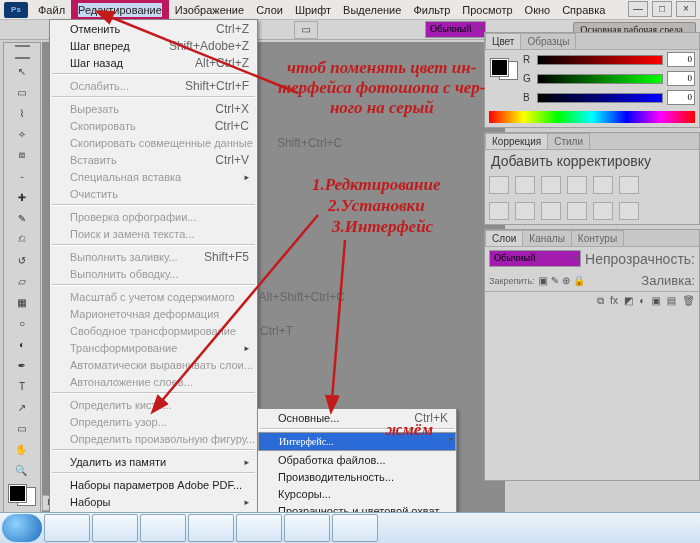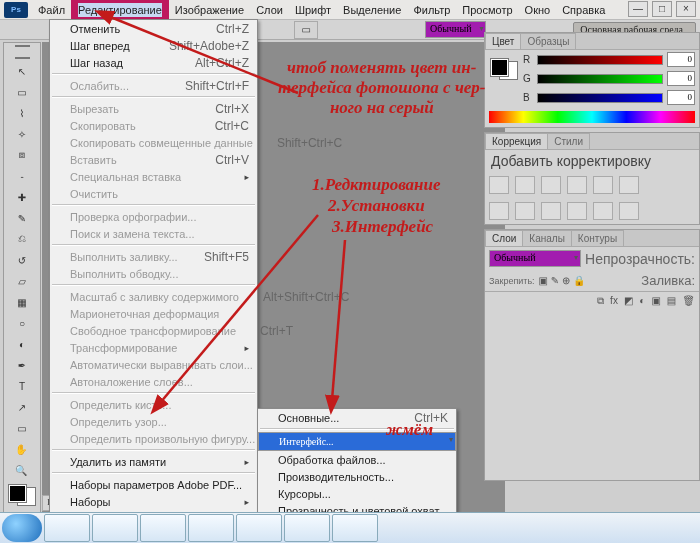--- a/index.html
+++ b/index.html
@@ -172,21 +172,21 @@
       <div class="sep"></div>
       <div class="row disabled">
         <span>Выполнить заливку...</span>
         <span class="sc">Shift+F5</span>
       </div>
       <div class="row disabled">
         <span>Выполнить обводку...</span>
       </div>
       <div class="sep"></div>
       <div class="row disabled">
-        <span>Масштаб с заливку содержимого</span>
+        <span>Масштаб с учетом содержимого</span>
         <span class="sc">Alt+Shift+Ctrl+C</span>
       </div>
       <div class="row disabled">
         <span>Марионеточная деформация</span>
       </div>
       <div class="row disabled">
         <span>Свободное трансформирование</span>
         <span class="sc">Ctrl+T</span>
       </div>
       <div class="row disabled">

